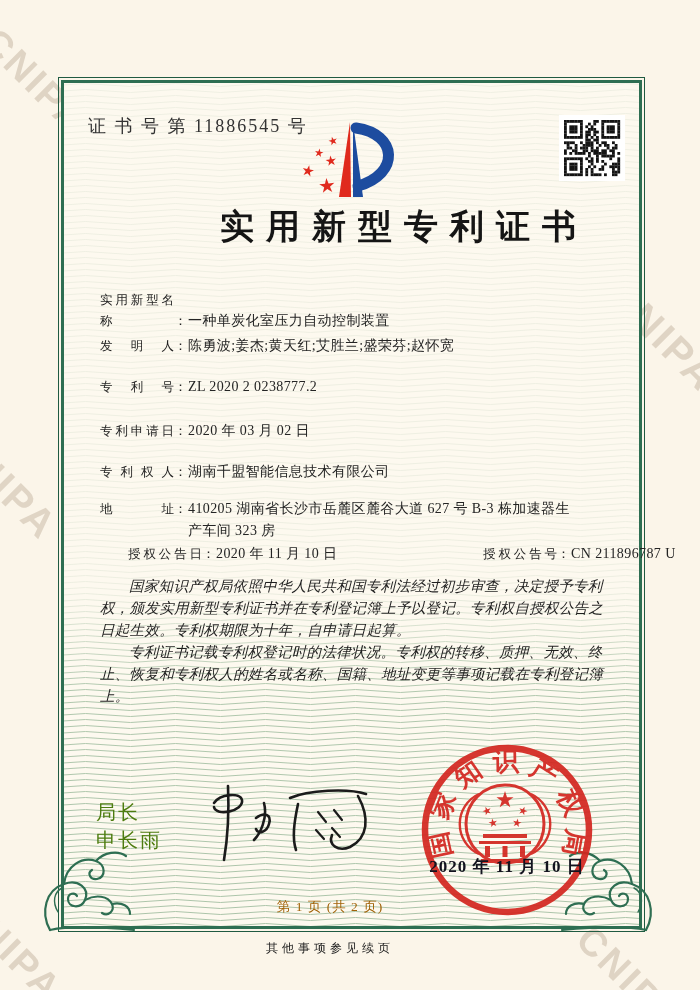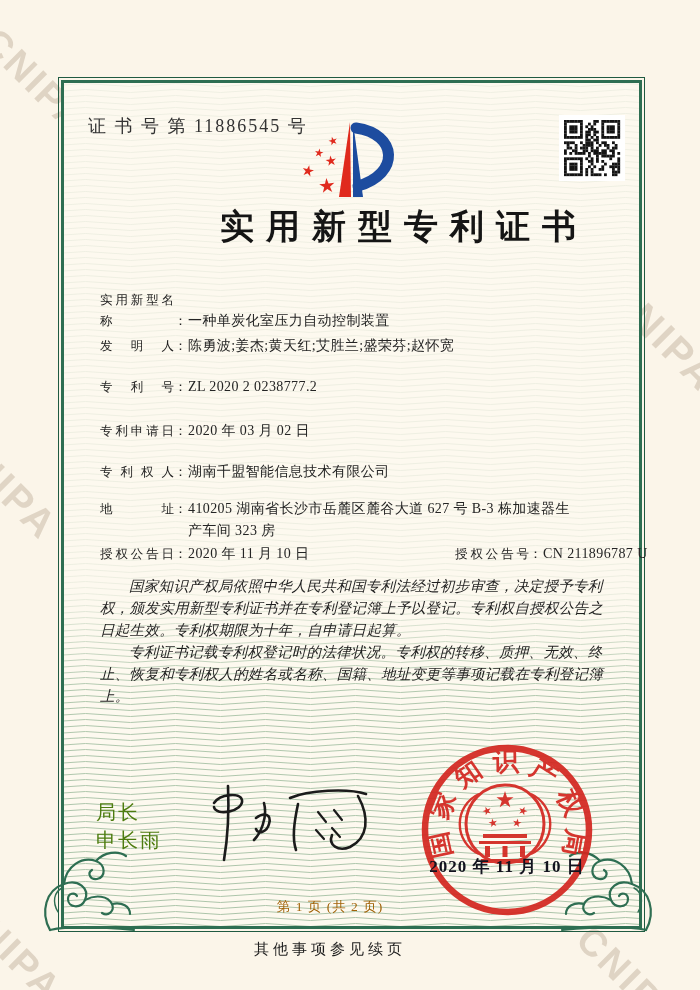--- a/index.html
+++ b/index.html
@@ -45,38 +45,38 @@
   .row{position:absolute;left:100px;z-index:3;font-size:14px;line-height:21px;color:#242424;}
   .lbl{display:inline-block;width:74px;font-size:12.5px;color:#1f1f1f;
     text-align:justify;text-align-last:justify;vertical-align:baseline;}
   .colon{display:inline-block;width:14px;font-size:13px;}
   .val{font-size:14px;letter-spacing:.4px;}
   .val-block{display:inline-block;width:396px;vertical-align:top;line-height:22px;}
   .row-name{top:290px;} .row-inv{top:335px;} .row-pat{top:376px;}
   .row-file{top:420px;} .row-owner{top:461px;} .row-addr{top:498px;}
   .row-grant{top:543px;}
   .grant-no{position:absolute;left:355px;top:0;white-space:nowrap;}
-  .row-grant{width:560px;}
+  .row-grant{width:560px;margin-left:28px;}
   
   .body-text{position:absolute;left:100px;top:575px;width:514px;z-index:3;}
   .body-text p{margin:0;text-indent:2em;font-size:14.5px;line-height:22px;
     color:#1f1f1f;font-style:italic;letter-spacing:.3px;}
   
   .signer{position:absolute;left:90px;top:798px;z-index:3;font-size:20px;
     line-height:28px;color:#4d7c0f;letter-spacing:2px;margin-left:6px;}
   .sig-script{position:absolute;left:198px;top:778px;z-index:3;}
   
   .seal{position:absolute;left:419px;top:742px;z-index:4;opacity:.92;}
   .seal-date{position:absolute;left:417px;top:855px;width:180px;z-index:5;
     text-align:center;font-size:17px;font-weight:bold;color:#13131f;letter-spacing:1px;}
   
   .page-footer{position:absolute;left:130px;top:898px;width:400px;z-index:3;
     text-align:center;font-size:13.5px;letter-spacing:1px;color:#a16207;}
   .cont-note{position:absolute;left:130px;top:940px;width:400px;z-index:3;
-    text-align:center;font-size:15px;letter-spacing:4px;color:#1c1c1c;}
+    text-align:center;font-size:12px;letter-spacing:4px;color:#1c1c1c;}
 </style>
 </head>
 <body>
 
 <div class="page">
 
   <svg width="0" height="0" style="position:absolute">
     <defs>
       <path id="star-shape" d="M0,-1 L0.2245,-0.309 L0.951,-0.309 L0.363,0.118 L0.588,0.809 L0,0.382 L-0.588,0.809 L-0.363,0.118 L-0.951,-0.309 L-0.2245,-0.309 Z"></path>
     </defs>

